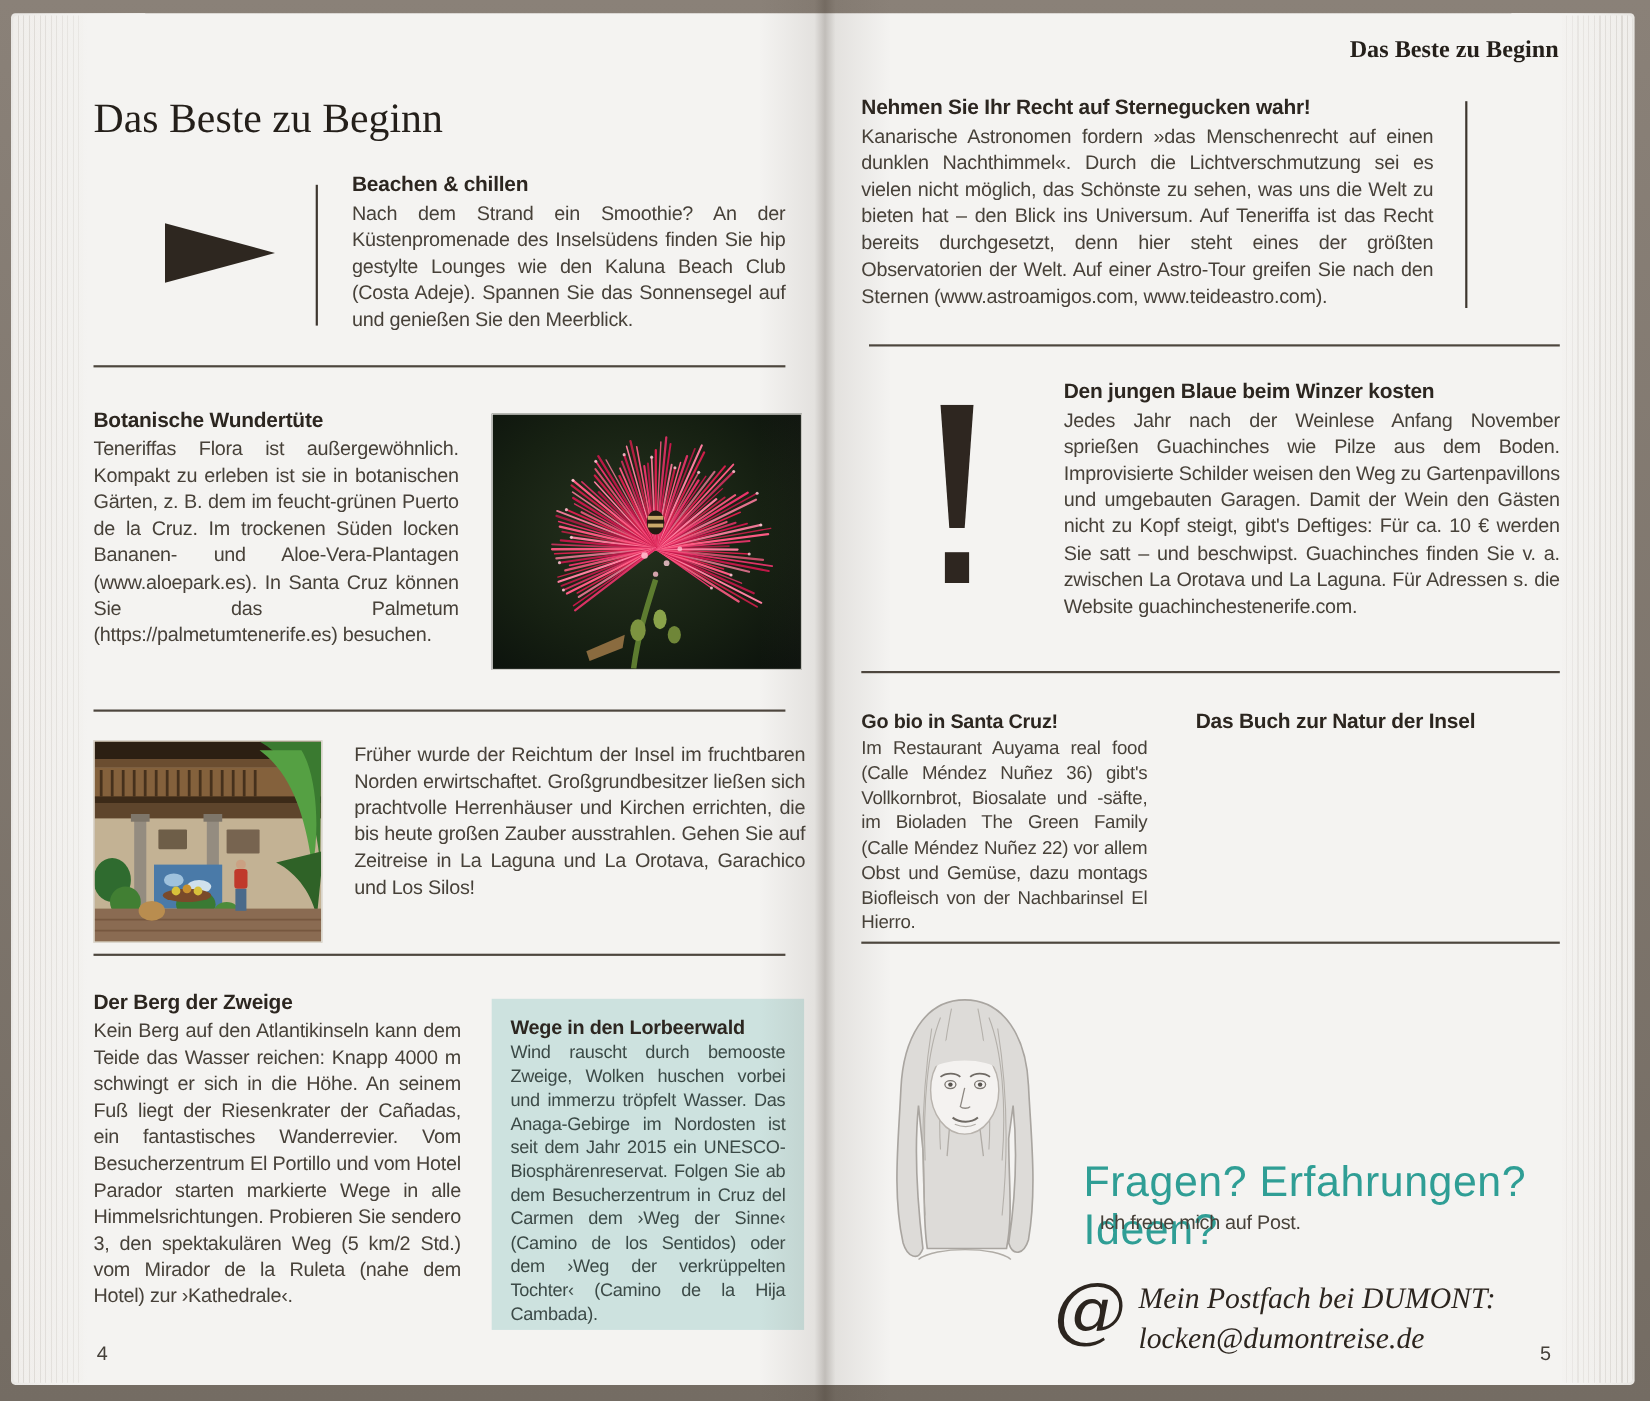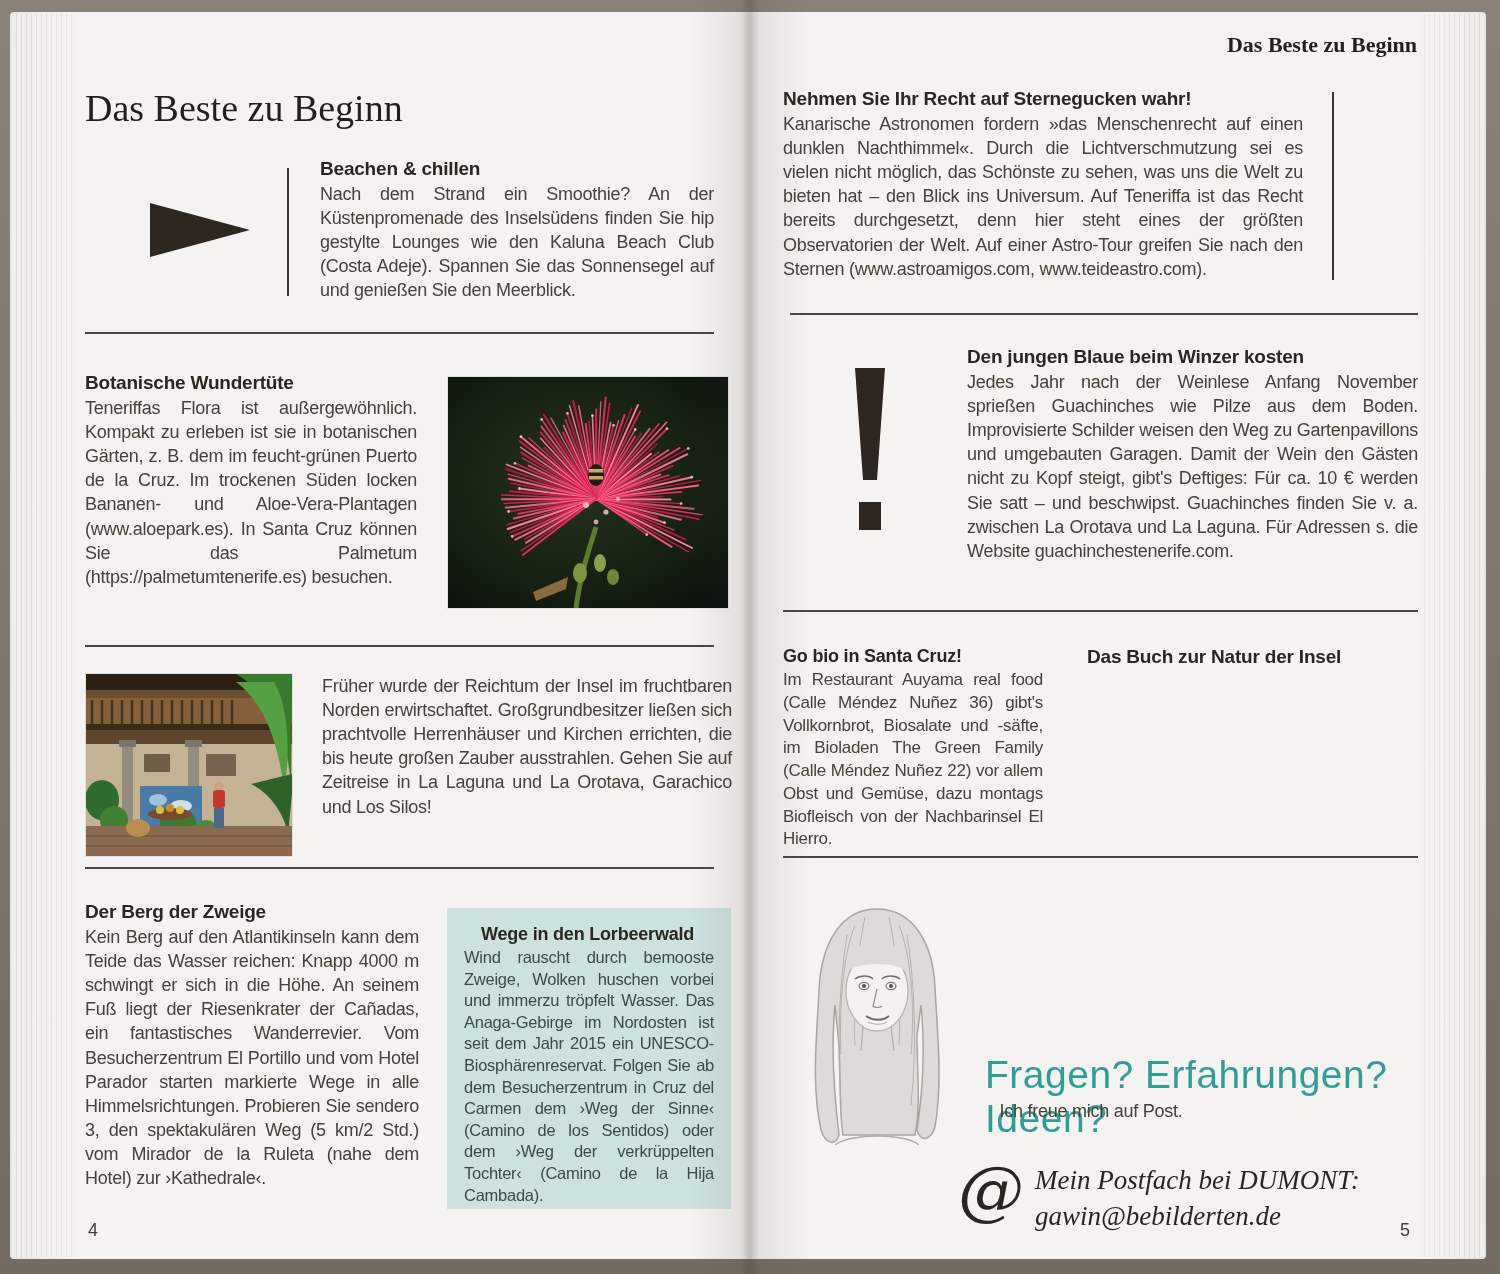--- a/index.html
+++ b/index.html
@@ -19,21 +19,21 @@
       background:linear-gradient(270deg,rgba(244,243,241,0) 0,#f4f3f1 90%);}
   .gutter{position:absolute;left:690px;top:0;bottom:0;width:120px;
       background:linear-gradient(90deg,rgba(0,0,0,0) 0,rgba(80,70,60,.10) 42%,rgba(60,50,40,.28) 50%,rgba(80,70,60,.10) 58%,rgba(0,0,0,0) 100%);}
   .abs{position:absolute;}
   .body-txt{font-size:18px;line-height:1.34;color:#474139;text-align:justify;letter-spacing:-0.25px;}
   .head{font-size:19px;font-weight:bold;color:#2c2620;letter-spacing:-0.2px;margin-bottom:2px;}
   .serif-title{font-family:"Liberation Serif",serif;color:#241f1a;}
   .hr{height:2px;background:#4d463e;}
   .vr{width:2px;background:#3d362f;}
   .tealbox{background:#cde2df;padding:16px 17px 14px 17px;box-sizing:border-box;}
-  .tealbox .head{font-size:18px;margin-left:17px;}
+  .tealbox .head{font-size:18px;}
   .tealbox .body-txt{font-size:16.5px;line-height:1.31;color:#3c4a47;}
   .pagenum{font-size:18px;color:#45403a;}
   .photo{overflow:hidden;border:1px solid #e2e0dc;box-sizing:border-box;background:#101510;}
   .cta{font-family:Liberation Sans, sans-serif;font-size:39px;color:#2f9e95;letter-spacing:0.5px;margin-left:20px;}
   .at-glyph{font-family:"DejaVu Serif",serif;font-style:italic;font-size:66px;color:#2c251f;line-height:1;}
   .post-label{font-family:"Liberation Serif",serif;font-style:italic;font-size:27px;color:#2c251f;line-height:1.35;}
 </style>
 </head>
 <body>
 
@@ -340,19 +340,19 @@
     </svg>
   </div>
 
 
   <div class="abs cta" style="left:965px;top:1053px;">Fragen? Erfahrungen? Ideen?</div>
   <div class="abs body-txt" style="left:941px;top:1099px;width:300px;text-align:center;">Ich freue mich auf Post.</div>
 
   <div class="abs at-glyph" style="left:958px;top:1158px;">@</div>
   <div class="abs post-label" style="left:1035px;top:1162px;">
     <div>Mein Postfach bei DUMONT:</div>
-    <div>gawin@bebilderten.de</div>
+    <div>locken@dumontreise.de</div>
   </div>
 
   <div class="abs pagenum" style="left:1400px;top:1220px;">5</div>
 
   <div class="gutter"></div>
 </div>
 
 </body></html>

